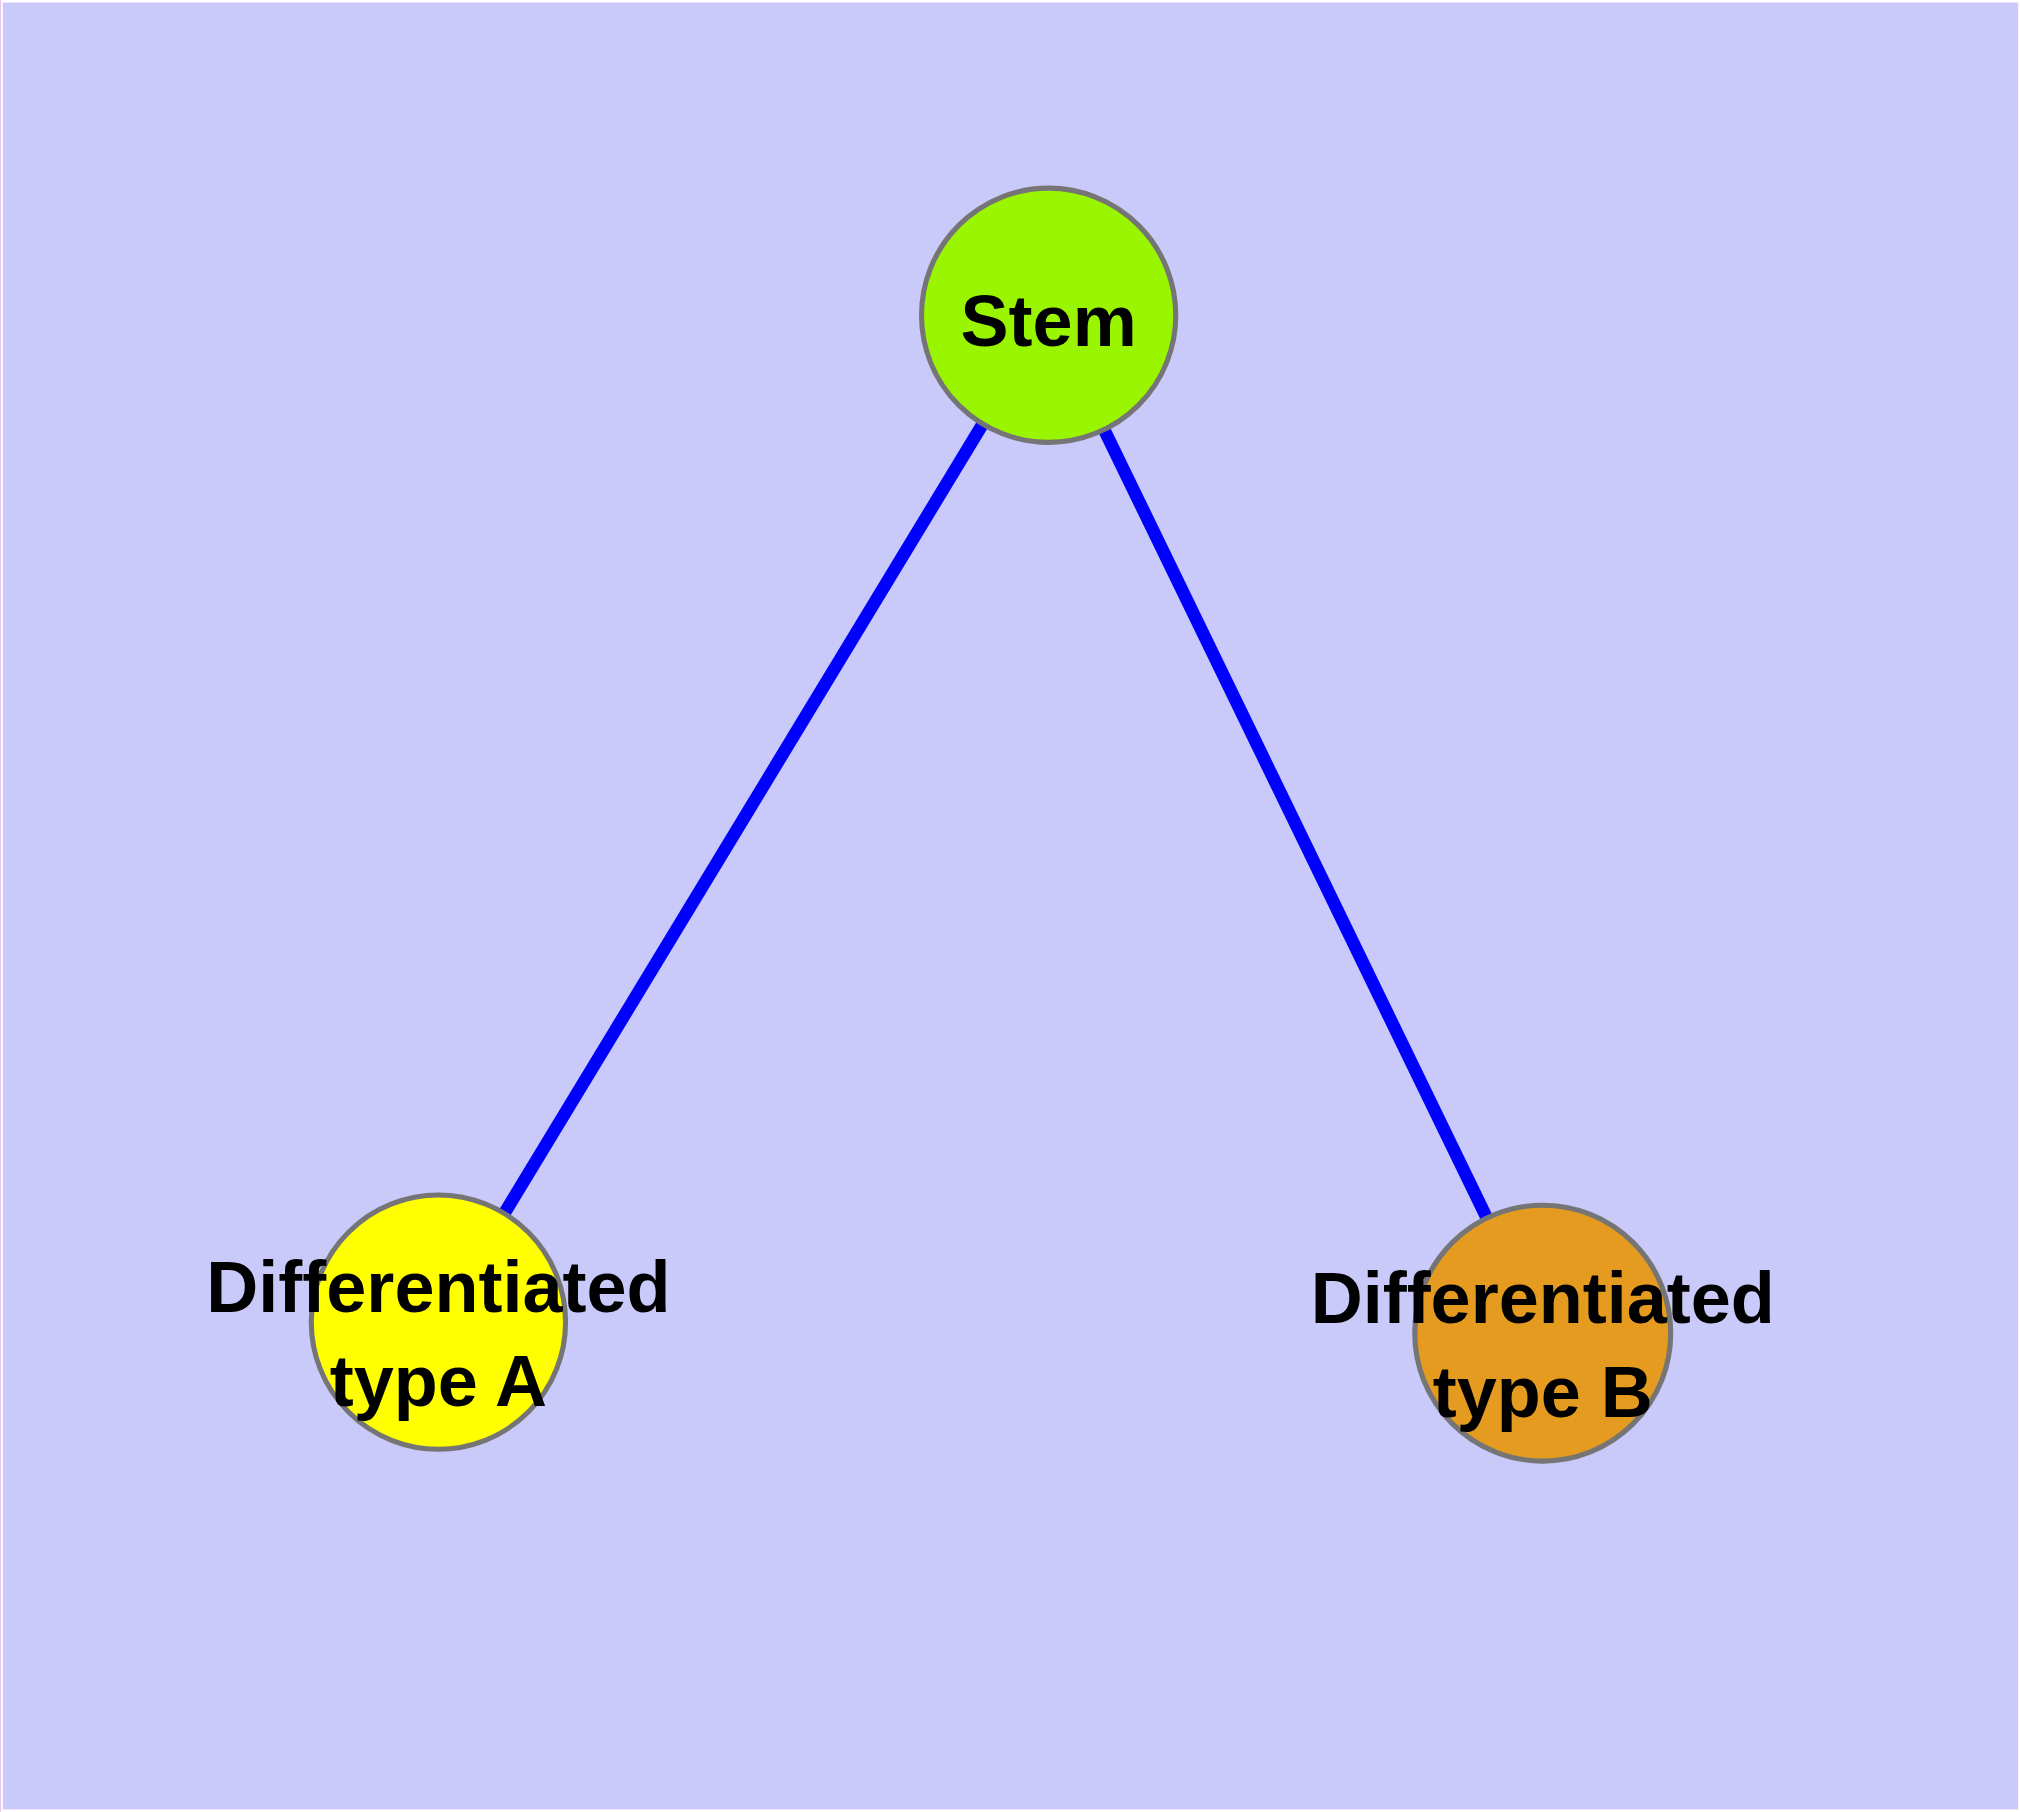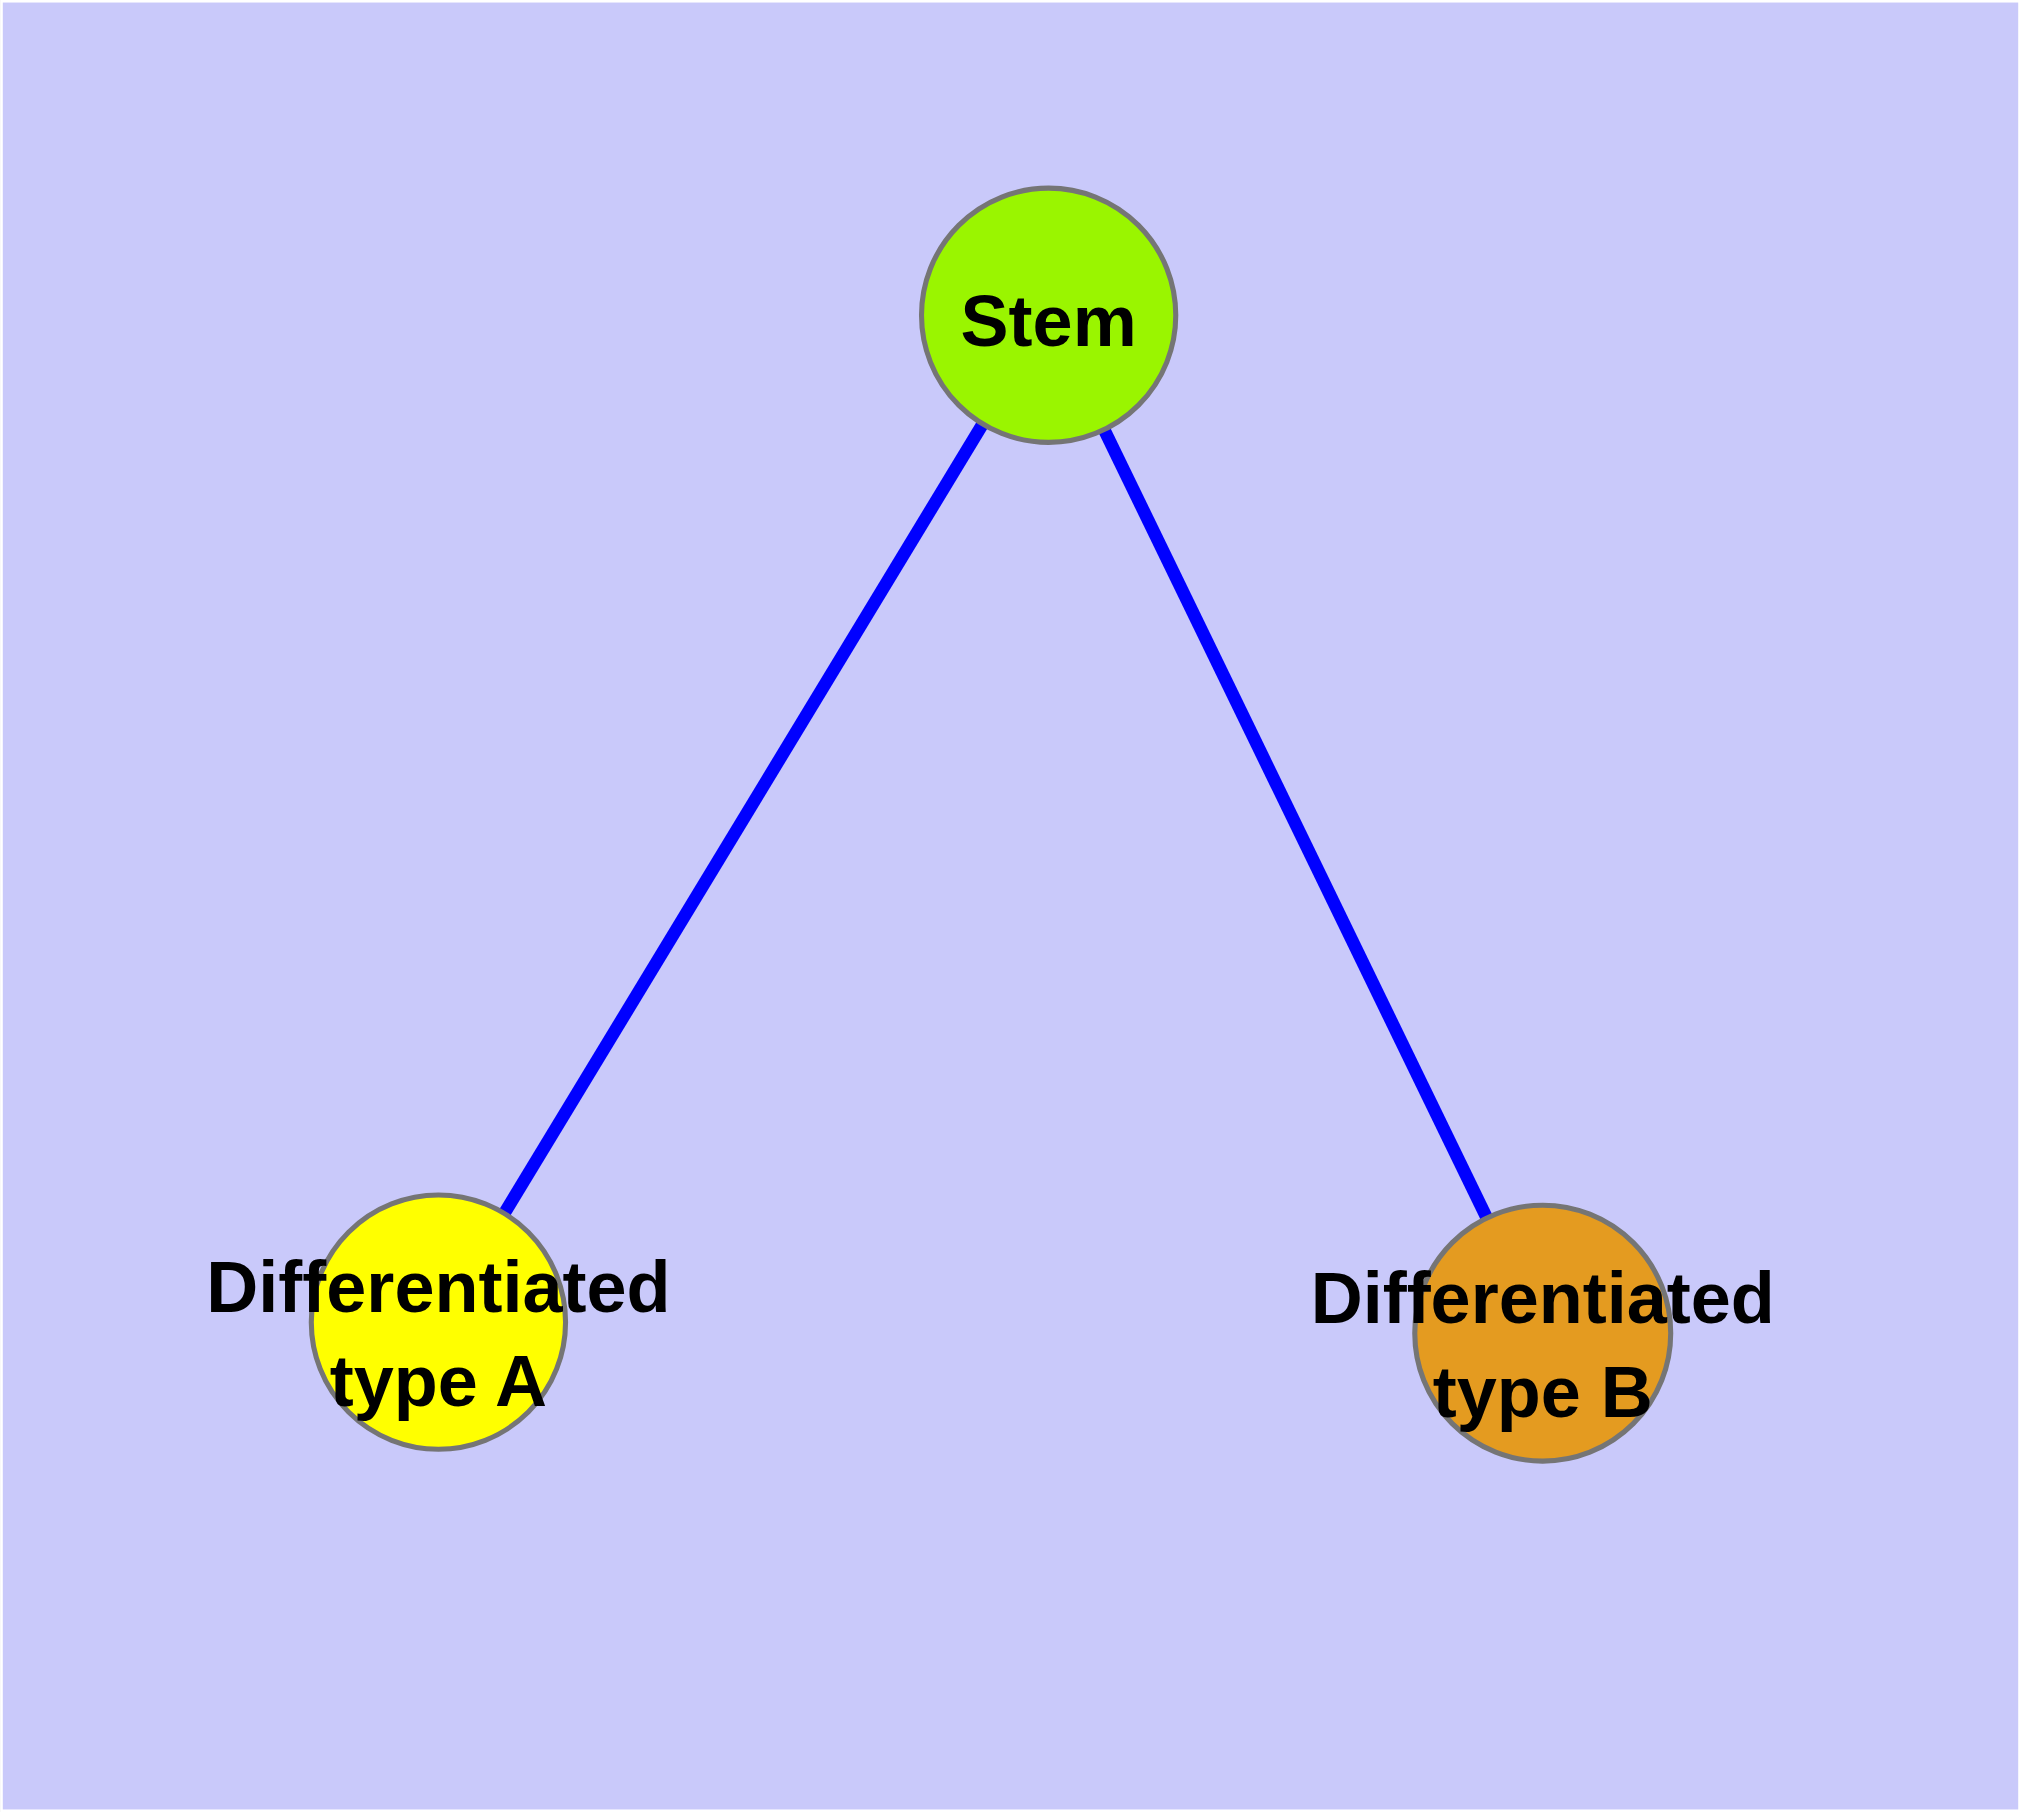--- a/index.html
+++ b/index.html
@@ -7,21 +7,21 @@
     padding: 0;
     background: #ffffff;
     width: 2021px;
     height: 1812px;
     overflow: hidden;
   }
   .diagram-wrap {
     position: relative;
     width: 2009px;
     height: 1812px;
-    background: #e5e5e5;
+    background: #a21caf;
   }
   svg text {
     font-family: "Liberation Sans", "DejaVu Sans", sans-serif;
     font-weight: bold;
     text-anchor: middle;
   }
 </style>
 </head>
 <body>
 

